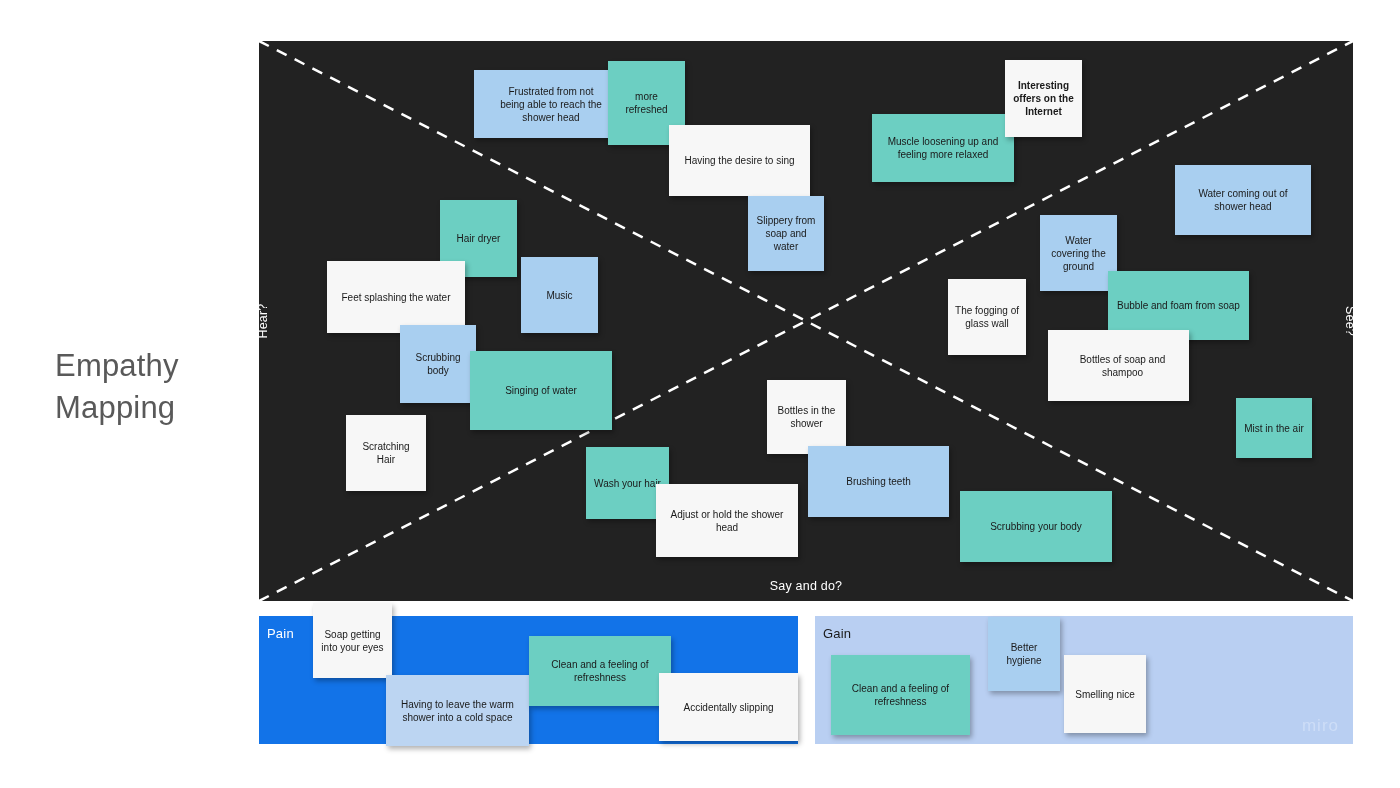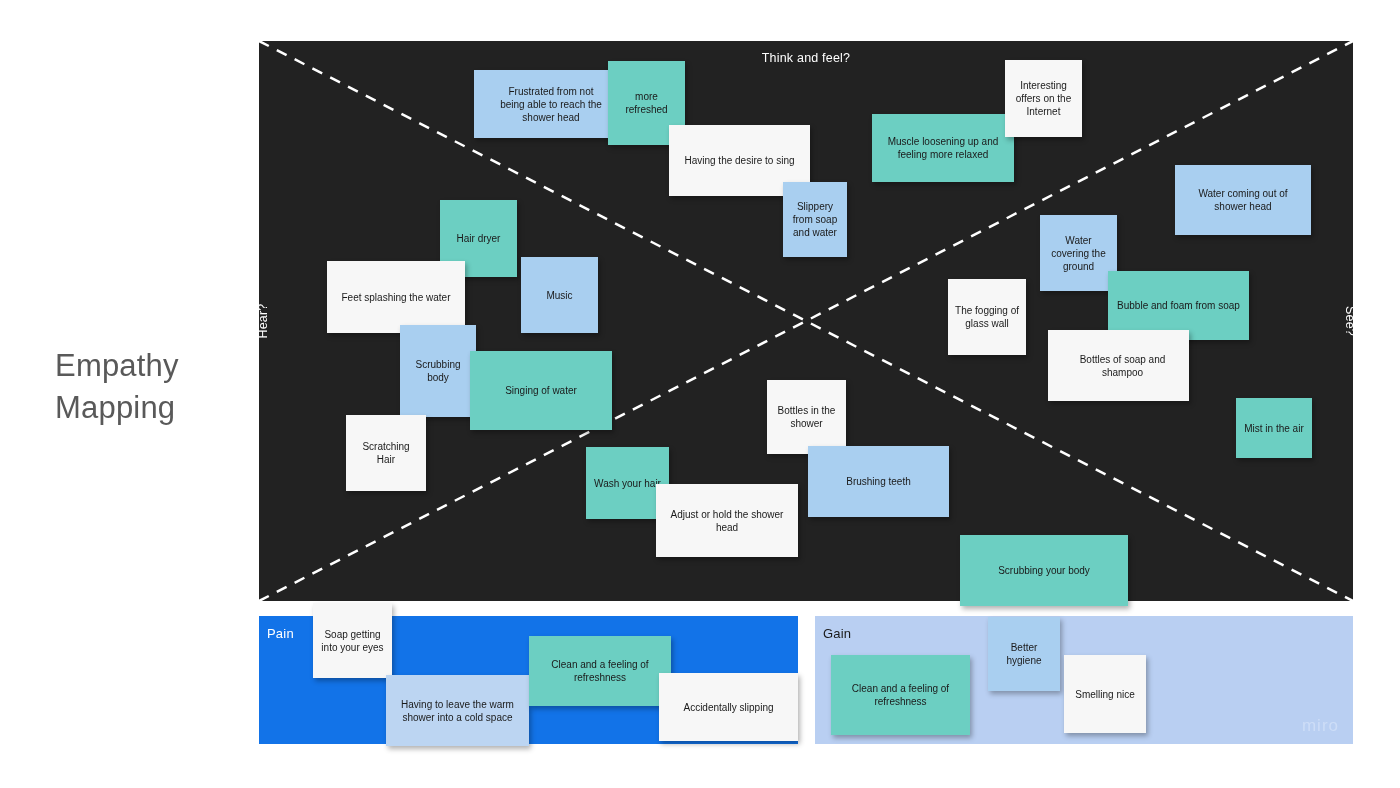--- a/index.html
+++ b/index.html
@@ -124,21 +124,21 @@
 <div id="page-title">Empathy
 Mapping</div>
 
 <div id="empathy-board">
 
   <svg id="quadrant-diagonals" viewBox="0 0 1094 560" preserveAspectRatio="none">
     <line x1="0" y1="0" x2="1094" y2="560" stroke="#ffffff" stroke-width="2.5" stroke-dasharray="11 9"></line>
     <line x1="0" y1="560" x2="1094" y2="0" stroke="#ffffff" stroke-width="2.5" stroke-dasharray="11 9"></line>
   </svg>
 
-  <div class="quad-label top">Think and feel?</div>
+  <div class="quad-label bottom">Say and do?</div>
   <div class="quad-label left">Hear?</div>
   <div class="quad-label right">See?</div>
 
   <div id="board-notes"></div>
 </div>
 
 <div id="pain-panel" class="panel">
   <div class="panel-title">Pain</div>
 </div>
 <div id="pain-notes"></div>
@@ -146,39 +146,39 @@
 <div id="gain-panel" class="panel">
   <div class="panel-title">Gain</div>
   <div id="miro-watermark">miro</div>
 </div>
 <div id="gain-notes"></div>
 
 <div class="note blue" style="left: 474px; top: 70px; width: 135px; height: 68px; padding-left: 25px;">Frustrated from not being able to reach the shower head</div>
 <div class="note teal" style="left: 608px; top: 61px; width: 77px; height: 84px;">more
 refreshed</div>
 <div class="note white" style="left: 669px; top: 125px; width: 141px; height: 71px;">Having the desire to sing</div>
-<div class="note blue" style="left: 748px; top: 182px; width: 64px; height: 75px; margin-left: 35px;">Slippery from soap and water</div>
+<div class="note blue" style="left: 748px; top: 196px; width: 76px; height: 75px;">Slippery from soap and water</div>
 <div class="note teal" style="left: 872px; top: 114px; width: 142px; height: 68px;">Muscle loosening up and feeling more relaxed</div>
-<div class="note white" style="left: 1005px; top: 60px; width: 77px; height: 77px;">Interesting offers on the Internet</div>
+<div class="note white" style="left: 1005px; top: 60px; width: 77px; height: 77px; font-weight: bold;">Interesting offers on the Internet</div>
 <div class="note blue" style="left: 1175px; top: 165px; width: 136px; height: 70px;">Water coming out of shower head</div>
 <div class="note blue" style="left: 1040px; top: 215px; width: 77px; height: 76px;">Water covering the ground</div>
 <div class="note teal" style="left: 1108px; top: 271px; width: 141px; height: 69px;">Bubble and foam from soap</div>
 <div class="note white" style="left: 948px; top: 279px; width: 78px; height: 76px;">The fogging of glass wall</div>
 <div class="note white" style="left: 1048px; top: 330px; width: 141px; height: 71px; padding-left: 14px;">Bottles of soap and shampoo</div>
 <div class="note teal" style="left: 1236px; top: 398px; width: 76px; height: 60px;">Mist in the air</div>
 <div class="note teal" style="left: 440px; top: 200px; width: 77px; height: 77px;">Hair dryer</div>
 <div class="note white" style="left: 327px; top: 261px; width: 138px; height: 72px;">Feet splashing the water</div>
 <div class="note blue" style="left: 521px; top: 257px; width: 77px; height: 76px;">Music</div>
-<div class="note blue" style="left: 400px; top: 325px; width: 76px; height: 92px;">Scrubbing body</div>
+<div class="note blue" style="left: 400px; top: 325px; width: 76px; height: 78px;">Scrubbing body</div>
 <div class="note teal" style="left: 470px; top: 351px; width: 142px; height: 79px;">Singing of water</div>
 <div class="note white" style="left: 346px; top: 415px; width: 80px; height: 76px;">Scratching Hair</div>
 <div class="note teal" style="left: 586px; top: 447px; width: 83px; height: 72px;">Wash your hair</div>
 <div class="note white" style="left: 656px; top: 484px; width: 142px; height: 73px;">Adjust or hold the shower head</div>
 <div class="note white" style="left: 767px; top: 380px; width: 79px; height: 74px;">Bottles in the shower</div>
 <div class="note blue" style="left: 808px; top: 446px; width: 141px; height: 71px;">Brushing teeth</div>
-<div class="note teal" style="left: 960px; top: 491px; width: 168px; height: 71px; margin-top: 44px;">Scrubbing your body</div>
+<div class="note teal" style="left: 960px; top: 491px; width: 152px; height: 71px;">Scrubbing your body</div>
 <div class="note white" style="left: 313px; top: 603px; width: 79px; height: 75px;">Soap getting into your eyes</div>
 <div class="note lightblue" style="left: 386px; top: 675px; width: 143px; height: 71px;">Having to leave the warm shower into a cold space</div>
 <div class="note teal" style="left: 529px; top: 636px; width: 142px; height: 70px;">Clean and a feeling of refreshness</div>
 <div class="note white" style="left: 659px; top: 673px; width: 139px; height: 68px;">Accidentally slipping</div>
 <div class="note teal" style="left: 831px; top: 655px; width: 139px; height: 80px;">Clean and a feeling of refreshness</div>
 <div class="note blue" style="left: 988px; top: 617px; width: 72px; height: 74px;">Better hygiene</div>
 <div class="note white" style="left: 1064px; top: 655px; width: 82px; height: 78px;">Smelling nice</div>
 
 </body></html>

